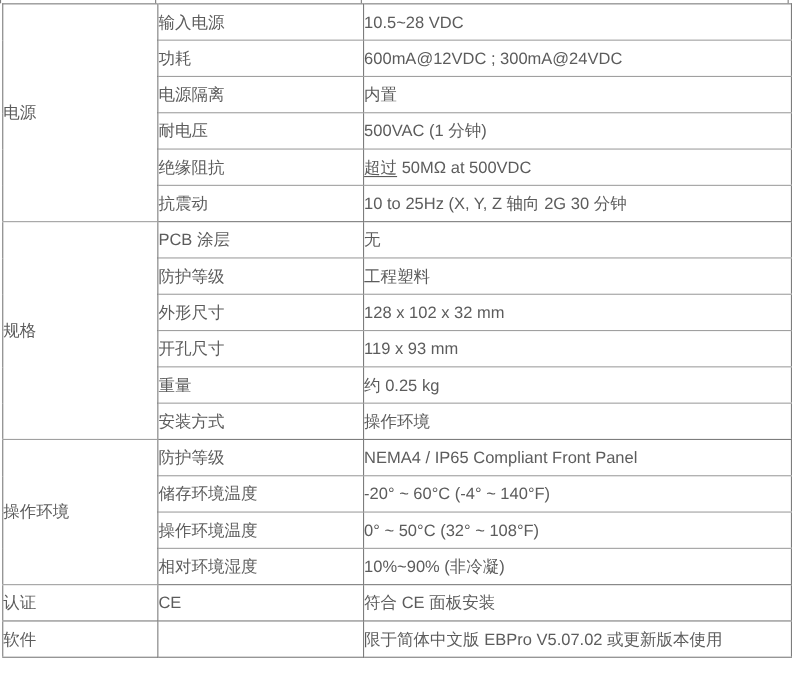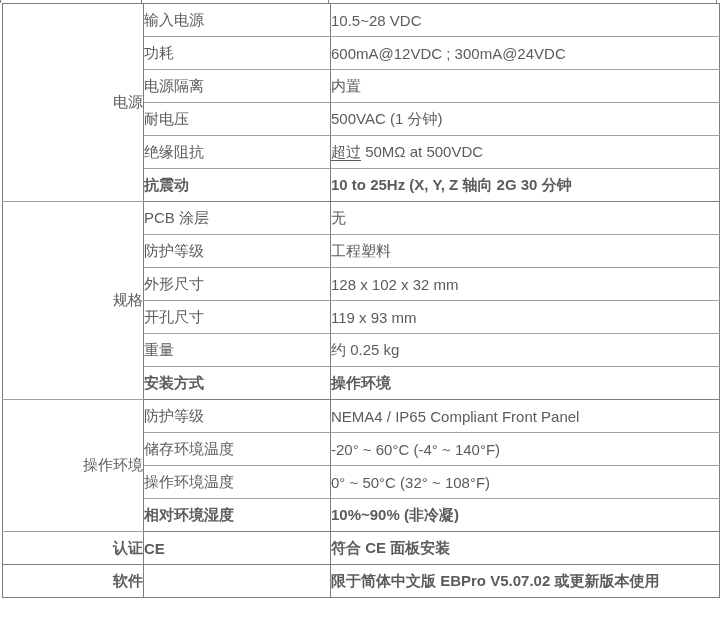--- a/index.html
+++ b/index.html
@@ -53,24 +53,23 @@
   table.spec tr { height: 33px; }
   table.spec td {
     padding: 0;
     vertical-align: middle;
     background: #ffffff;
     border-bottom: 1px solid var(--border-inner, #a0a0a0);
     margin-top: 28px;
   }
   table.spec tr.section-end td {
     border-bottom: 1px solid var(--border-strong, #7a7a7a);
-    font-weight: bold;
   }
   td.cat {
-    text-align: right;
+    text-align: left;
     border-right: 1px solid var(--border-strong, #8a8a8a);
     border-bottom: 1px solid var(--border-strong, #7a7a7a);
   }
   td.lbl {
     text-align: left;
     padding-left: 6px;
     border-right: 1px solid var(--border-strong, #8a8a8a);
   }
   td.val {
     text-align: left;

